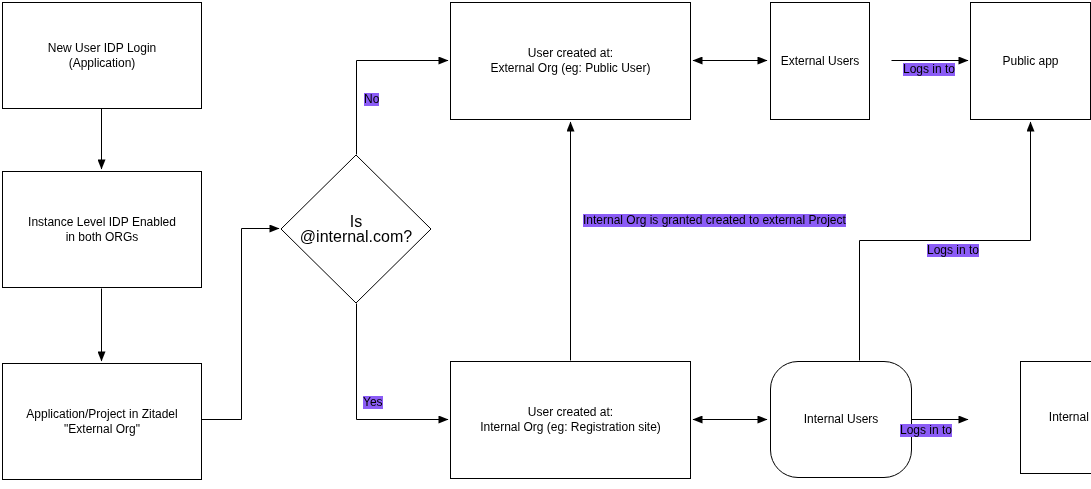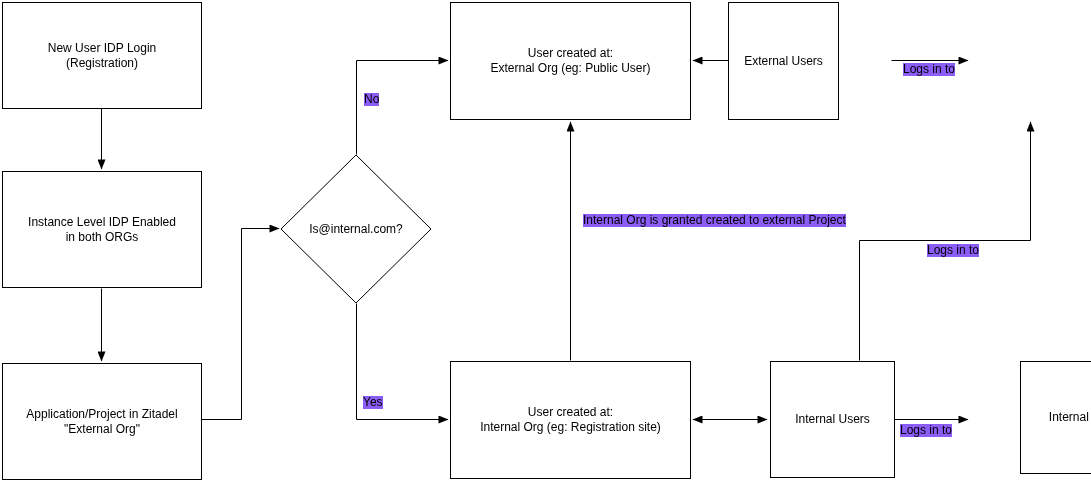--- a/index.html
+++ b/index.html
@@ -34,47 +34,47 @@
     align-items: center;
     justify-content: center;
     text-align: center;
     font-size: 12px;
     line-height: 15px;
     color: #000000;
   }
   .diamond-label {
     position: absolute;
     display: flex;
-    flex-direction: row;
+    flex-direction: column;
     align-items: center;
     justify-content: center;
     text-align: center;
-    font-size: 12px;
+    font-size: 16px;
     line-height: 15px;
     color: #000000;
     background: transparent;
     border: none;
   }
   .edge-label {
     position: absolute;
     font-size: 12px;
     line-height: 13px;
     color: #000000;
     white-space: nowrap;
     background: #8b5cf6;
   }
   
   #node-new-user        { left: 2px;   top: 2px;   width: 200px; height: 107px; }
   #node-instance-idp    { left: 2px;   top: 171px; width: 200px; height: 117px; }
   #node-app-project     { left: 2px;   top: 363px; width: 200px; height: 117px; }
   #node-external-org    { left: 450px; top: 2px;   width: 241px; height: 118px; }
   #node-internal-org    { left: 450px; top: 361px; width: 241px; height: 118px; }
-  #node-external-users  { left: 728px; top: 2px;   width: 111px; height: 118px; }
+  #node-external-users  { left: 770px; top: 2px;   width: 100px; height: 118px; }
   #node-public-app      { left: 970px; top: 2px;   width: 121px; height: 118px; }
-  #node-internal-users  { left: 770px; top: 361px; width: 125px; height: 117px; }
+  #node-internal-users  { left: 770px; top: 361px; width: 142px; height: 117px; border-radius: 28px; }
   #node-internal-app    { left: 1020px; top: 361px; width: 121px; height: 113px; }
   #node-decision-label  { left: 281px; top: 155px; width: 150px; height: 148px; }
   
   #label-no            { left: 364px; top: 93px; text-align: right;  }
   #label-yes           { left: 363px; top: 352px; margin-top: 44px; }
   #label-logs-top      { left: 903px; top: 63px;  }
   #label-logs-public   { left: 927px; top: 244px; }
   #label-logs-bottom   { left: 900px; top: 424px; }
   #label-granted       { left: 583px; top: 214px; }
 </style>
@@ -100,21 +100,21 @@
       <path d="M693,419.5 L767,419.5" marker-start="url(#arrow)" marker-end="url(#arrow)"></path>
       <path d="M891.5,419.5 L968,419.5" marker-end="url(#arrow)"></path>
       <path d="M570.5,360.5 L570.5,122" marker-end="url(#arrow)"></path>
       <path d="M859.5,360.5 L859.5,240.5 L1030.5,240.5 L1030.5,122" marker-end="url(#arrow)"></path>
       <polygon points="356,155 431,229 356,303 281,229" fill="#ffffff" stroke="#000000"></polygon>
     </g>
   </svg>
 
   <div class="node" id="node-new-user">
     <div>New User IDP Login</div>
-    <div>(Registration)</div>
+    <div>(Application)</div>
   </div>
 
   <div class="node" id="node-instance-idp">
     <div>Instance Level IDP Enabled</div>
     <div>in both ORGs</div>
   </div>
 
   <div class="node" id="node-app-project">
     <div>Application/Project in Zitadel</div>
     <div>"External Org"</div>
@@ -132,20 +132,23 @@
 
   <div class="node" id="node-internal-org">
     <div>User created at:</div>
     <div>Internal Org (eg: Registration site)</div>
   </div>
 
   <div class="node" id="node-external-users">
     <div>External Users</div>
   </div>
 
+  <div class="node" id="node-public-app">
+    <div>Public app</div>
+  </div>
 
   <div class="node" id="node-internal-users">
     <div>Internal Users</div>
   </div>
 
   <div class="node" id="node-internal-app">
     <div>Internal app</div>
   </div>
 
   <div class="edge-label" id="label-no">No</div>

